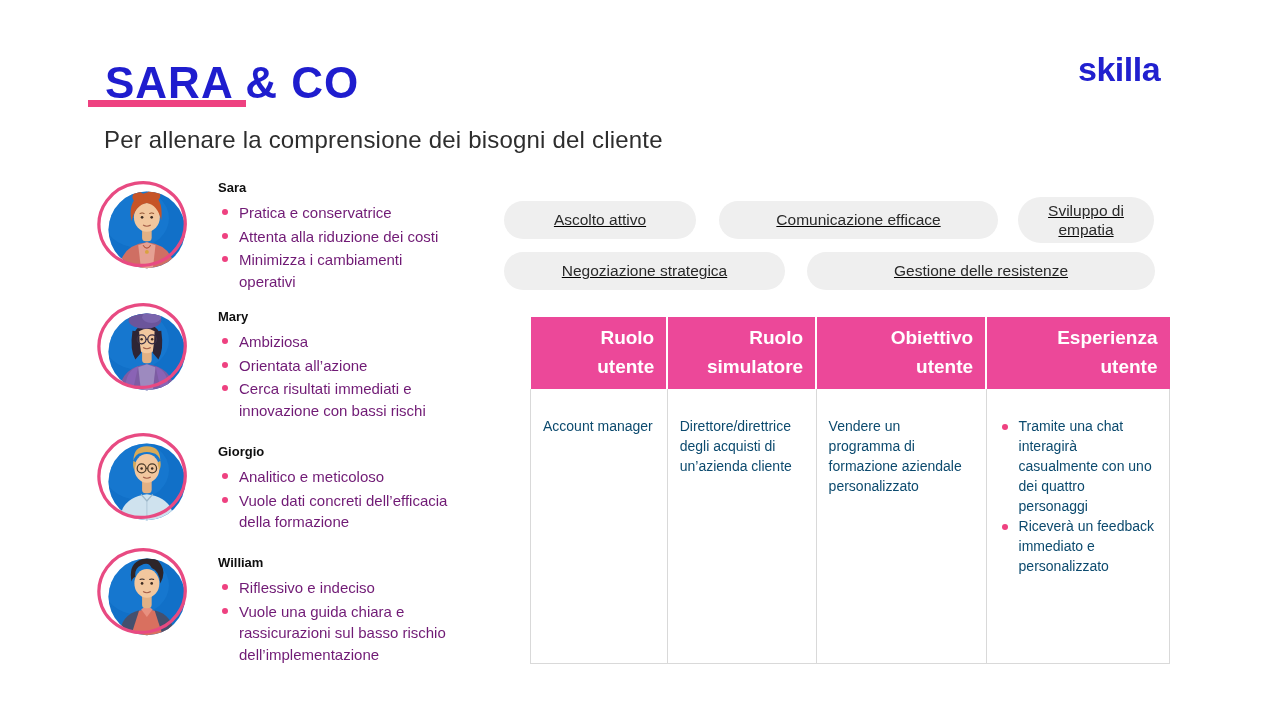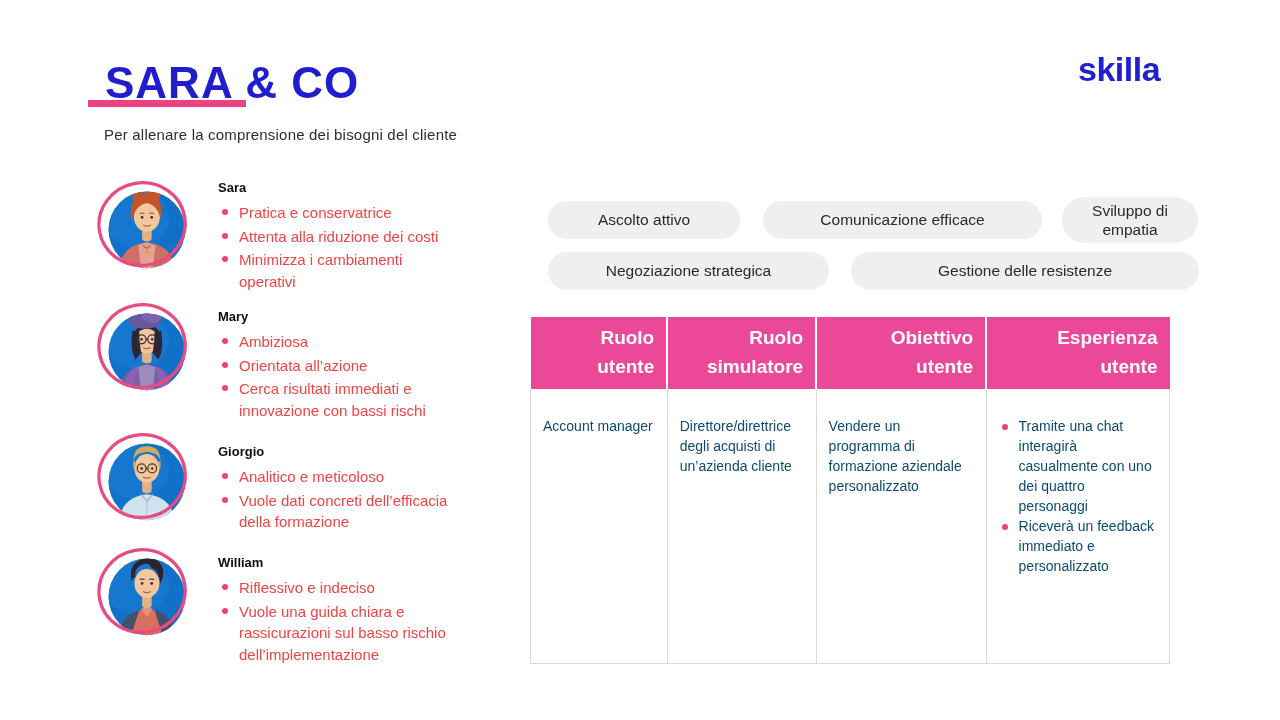--- a/index.html
+++ b/index.html
@@ -17,21 +17,21 @@
     position: absolute; left: 105px; top: 58px;
     font-size: 44px; font-weight: 700; letter-spacing: 1px;
     color: #1f1dce;
   }
   .title-underline {
     position: absolute; left: 88px; top: 100px;
     width: 158px; height: 7px; background: #ee4180;
   }
   .subtitle {
     position: absolute; left: 104px; top: 126px;
-    font-size: 15px; color: #2d2d2d; letter-spacing: 0.2px; text-align: center;
+    font-size: 24px; color: #2d2d2d; letter-spacing: 0.2px; text-align: center;
   }
   .logo {
     position: absolute; left: 1078px; top: 50px;
     font-size: 34px; font-weight: 700; letter-spacing: -0.5px;
     color: #2120cf;
   }
 
   
   .persona-row {
     position: absolute; left: 96px;
@@ -39,32 +39,32 @@
   }
   .avatar { width: 96px; height: 96px; flex: 0 0 96px; }
   .persona-text { width: 250px; }
   .persona-name {
     font-size: 13px; font-weight: 700; color: #0f0f0f;
     margin-bottom: 7px;
   }
   .persona-bullets { list-style: none; width: 235px; }
   .persona-bullets li {
     position: relative; padding-left: 21px;
-    font-size: 15px; line-height: 1.44; color: #ef4444;
+    font-size: 15px; line-height: 1.44; color: #701a75;
     margin-bottom: 2px;
   }
   .persona-bullets li::before {
     content: ""; position: absolute; left: 4px; top: 7px;
     width: 6px; height: 6px; border-radius: 50%;
     background: #ee4180;
   }
 
   
   .pills {
-    position: absolute; left: 548px; top: 197px; width: 651px;
+    position: absolute; left: 504px; top: 197px; width: 651px; text-decoration: underline;
   }
   .pill-row { display: flex; align-items: center; }
   .pill-row + .pill-row { margin-top: 9px; }
   .pill {
     background: #efefef; border-radius: 23px;
     display: flex; align-items: center; justify-content: center;
     font-size: 15.5px; color: #2a2a2a; text-align: center;
     height: 38px; line-height: 1.25;
   }
   .pill-ascolto        { width: 192px; }

